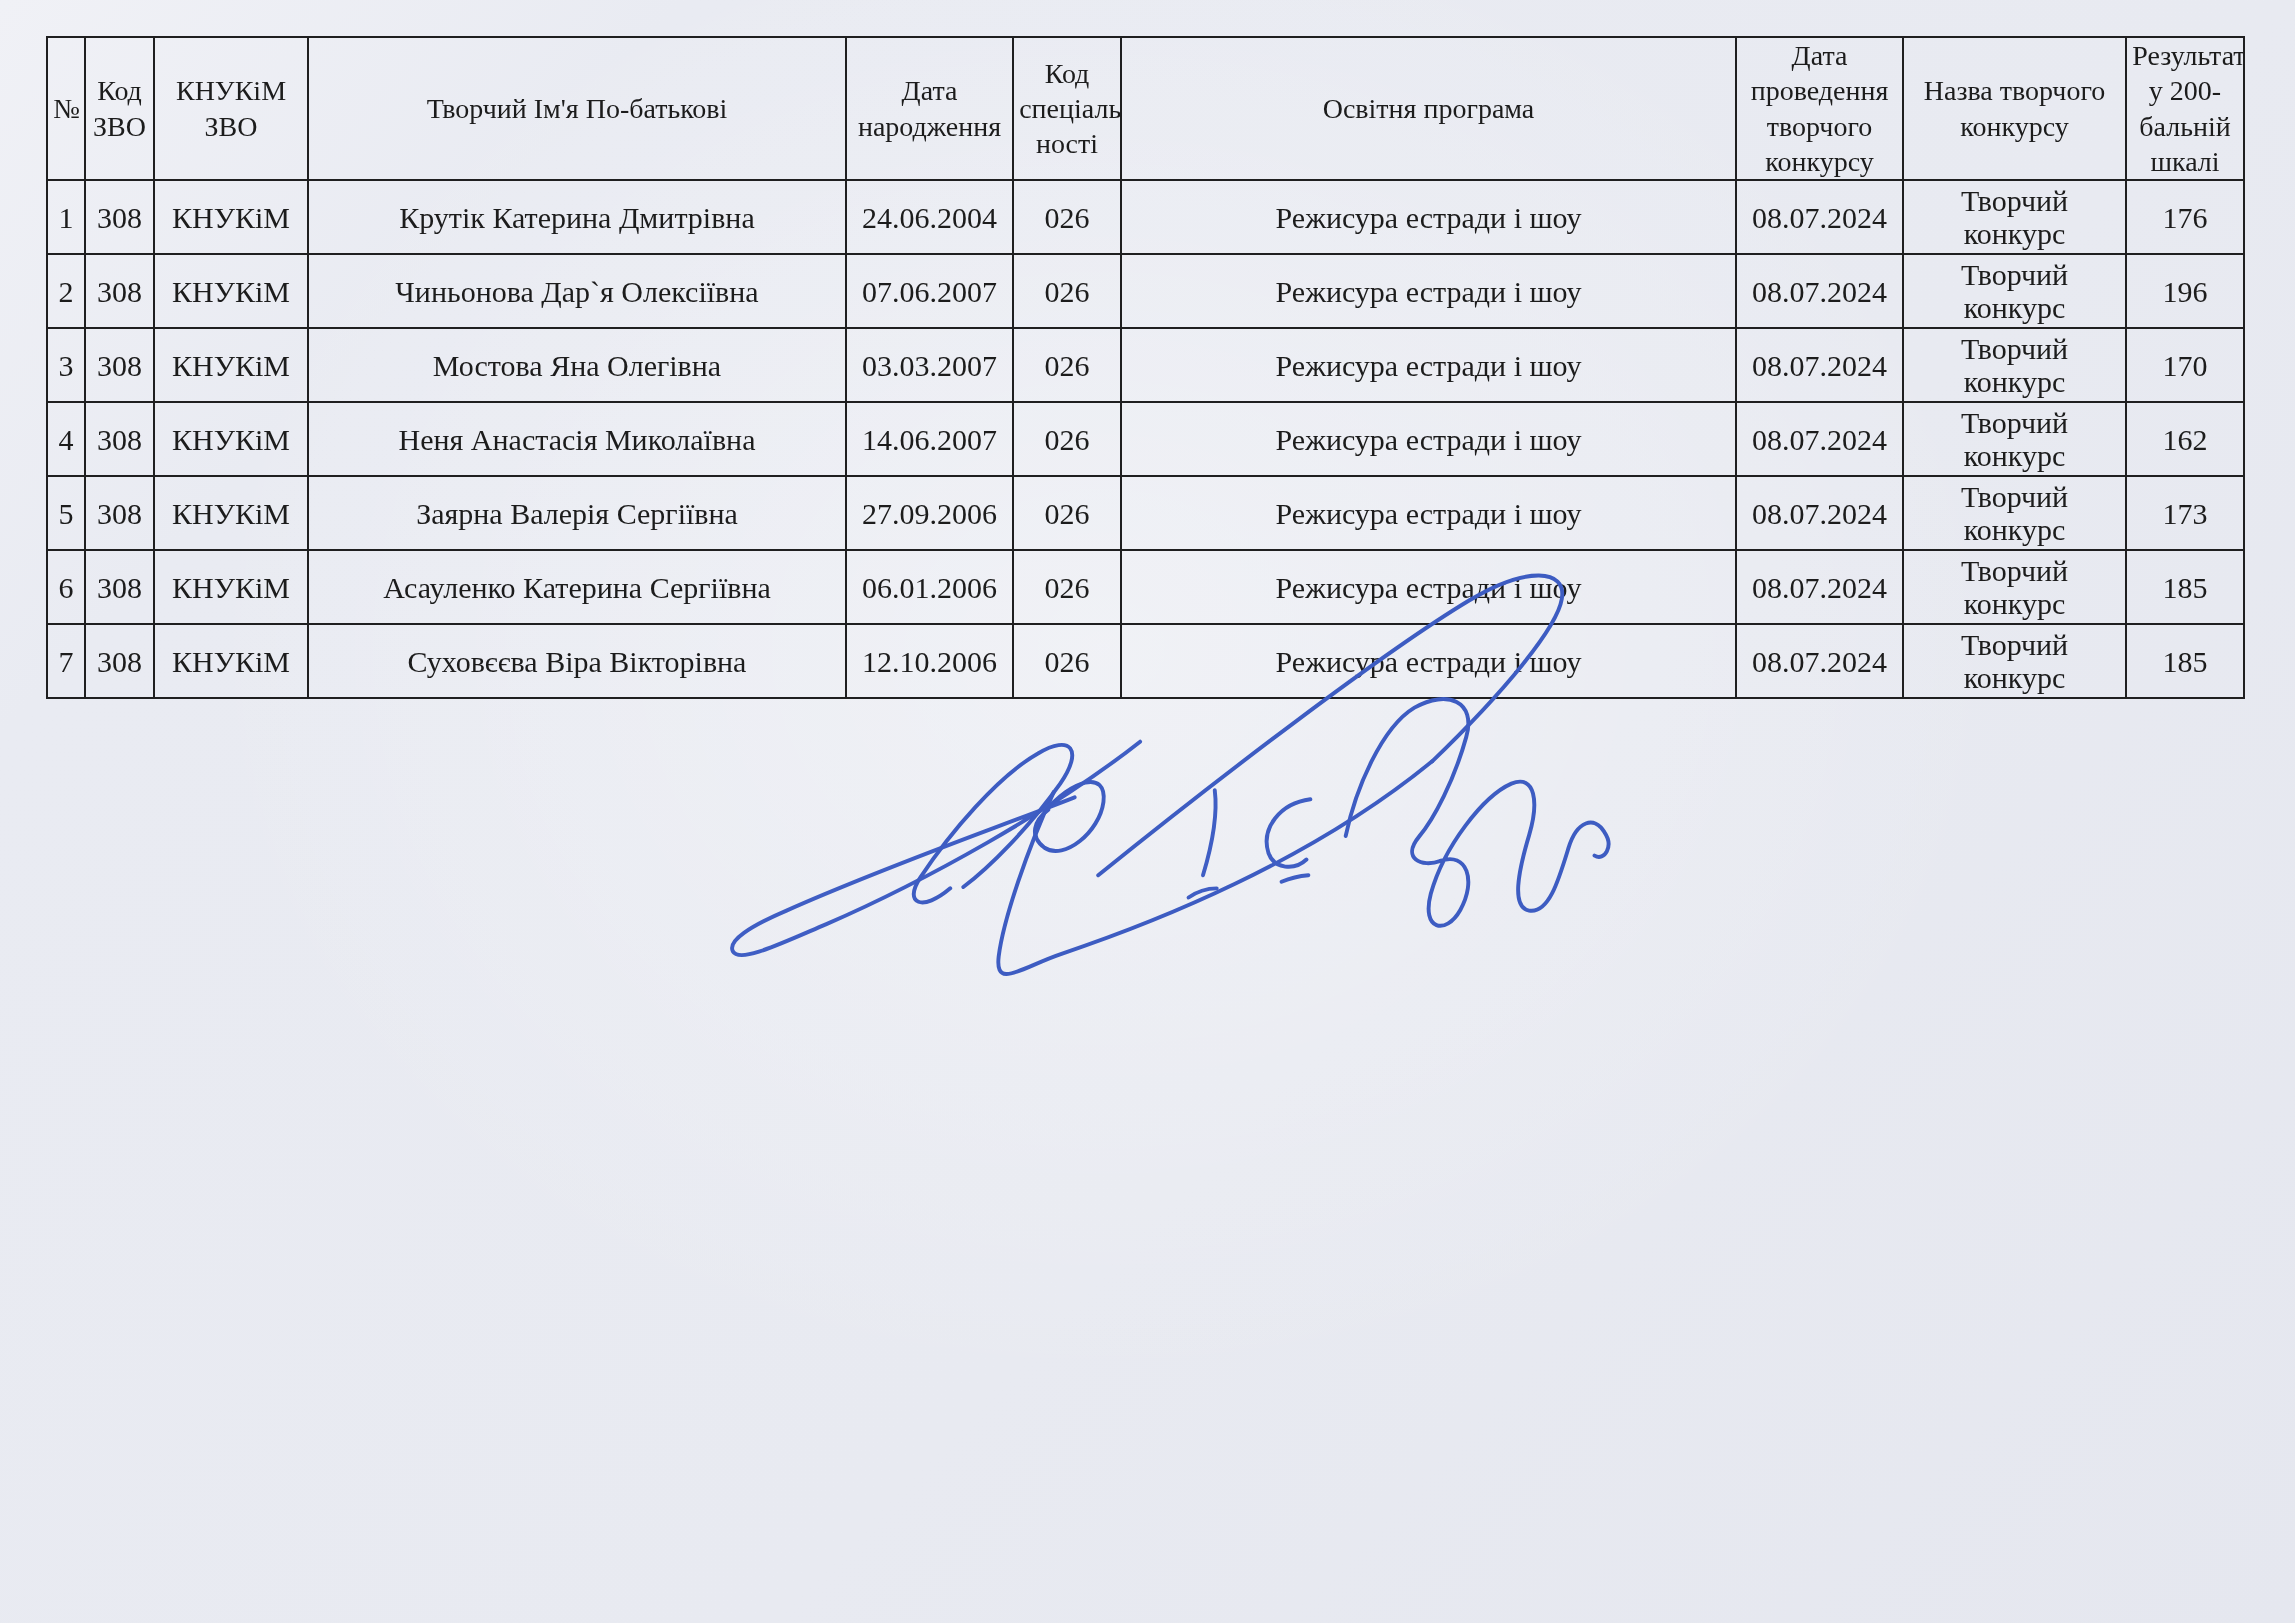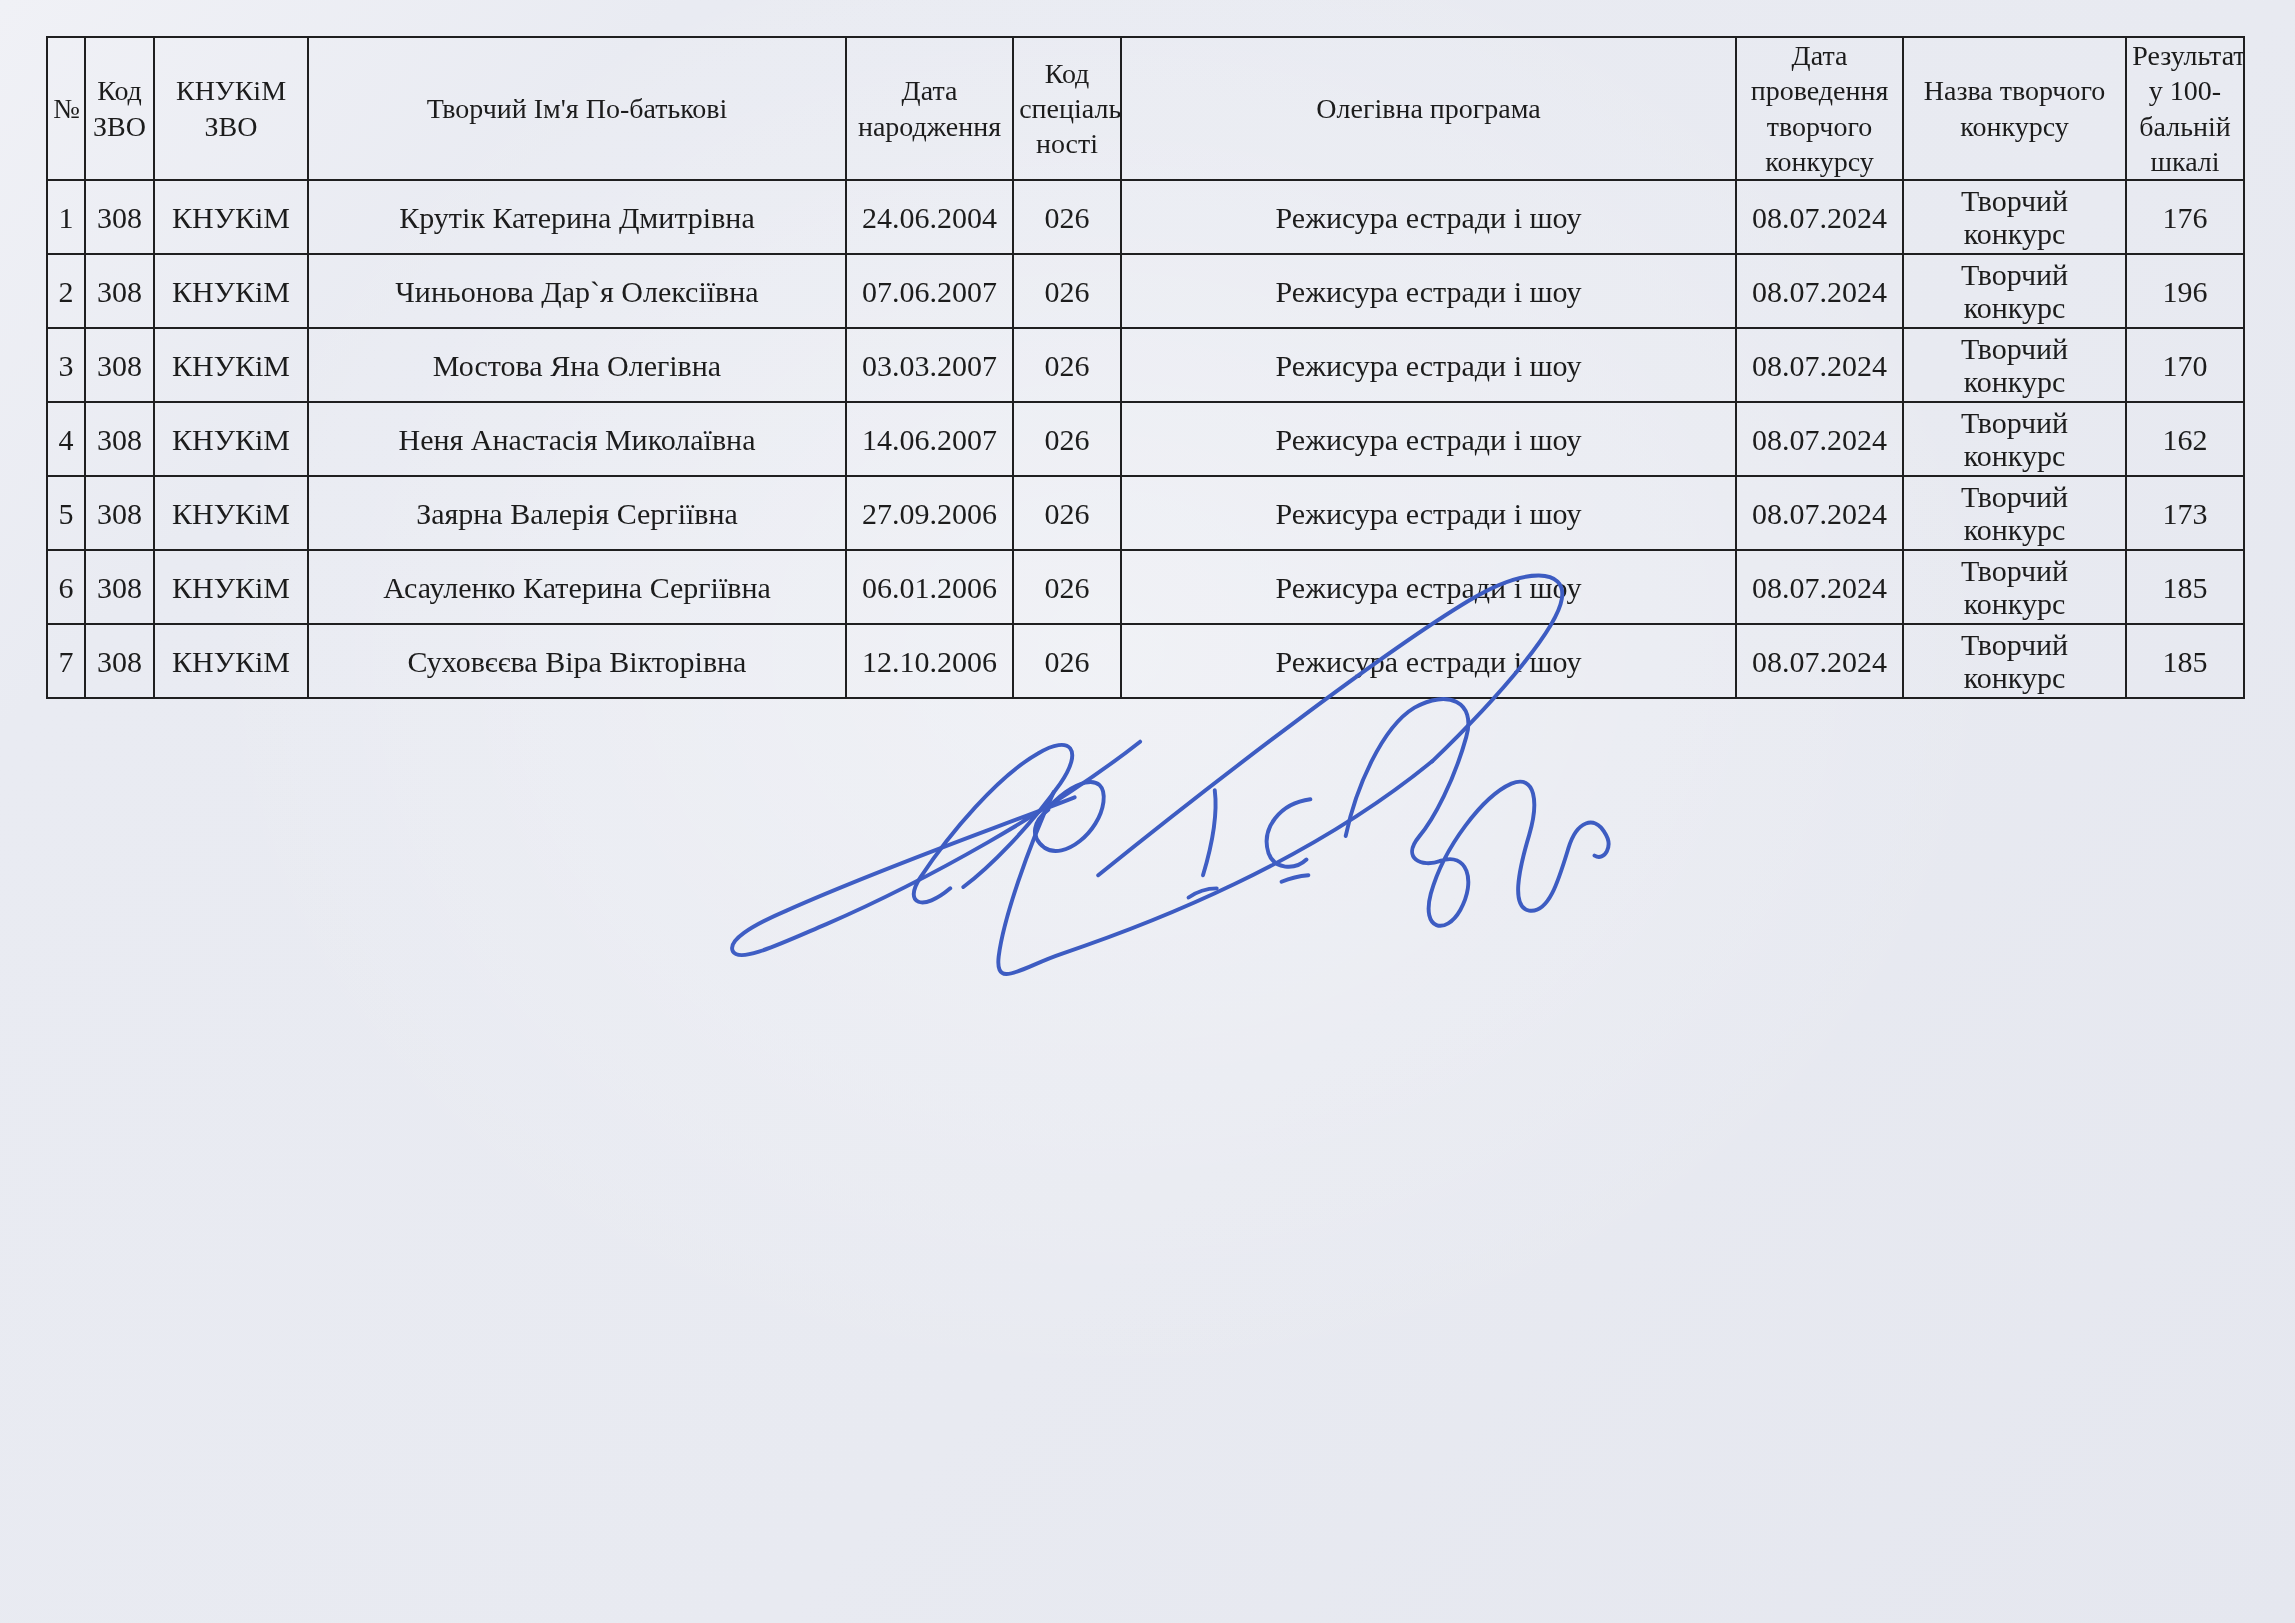--- a/index.html
+++ b/index.html
@@ -69,29 +69,29 @@
             <th>№</th>
             <th>Код
 ЗВО</th>
             <th>КНУКіМ ЗВО</th>
             <th>Творчий Ім'я По-батькові</th>
             <th>Дата
 народження</th>
             <th>Код
 спеціаль
 ності</th>
-            <th>Олегівна програма</th>
+            <th>Освітня програма</th>
             <th>Дата
 проведення
 творчого
 конкурсу</th>
             <th>Назва творчого
 конкурсу</th>
             <th>Результат
-у 100-
+у 200-
 бальній
 шкалі</th>
           </tr>
       </thead>
       <tbody>
           <tr>
             <td>1</td>
             <td>308</td>
             <td>КНУКіМ</td>
             <td>Крутік Катерина Дмитрівна</td>

